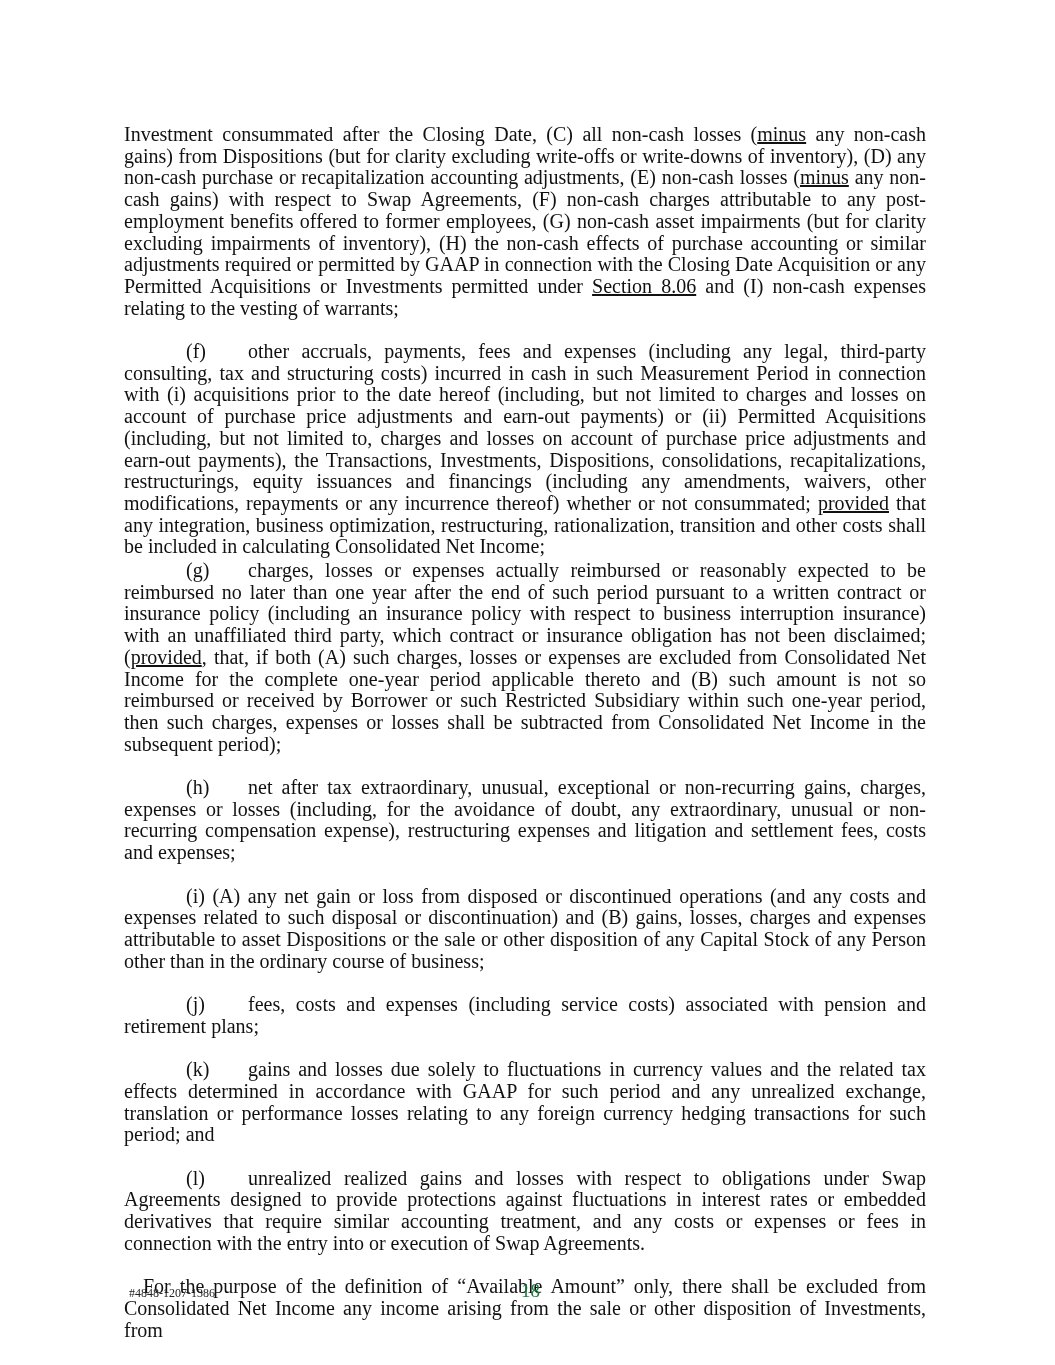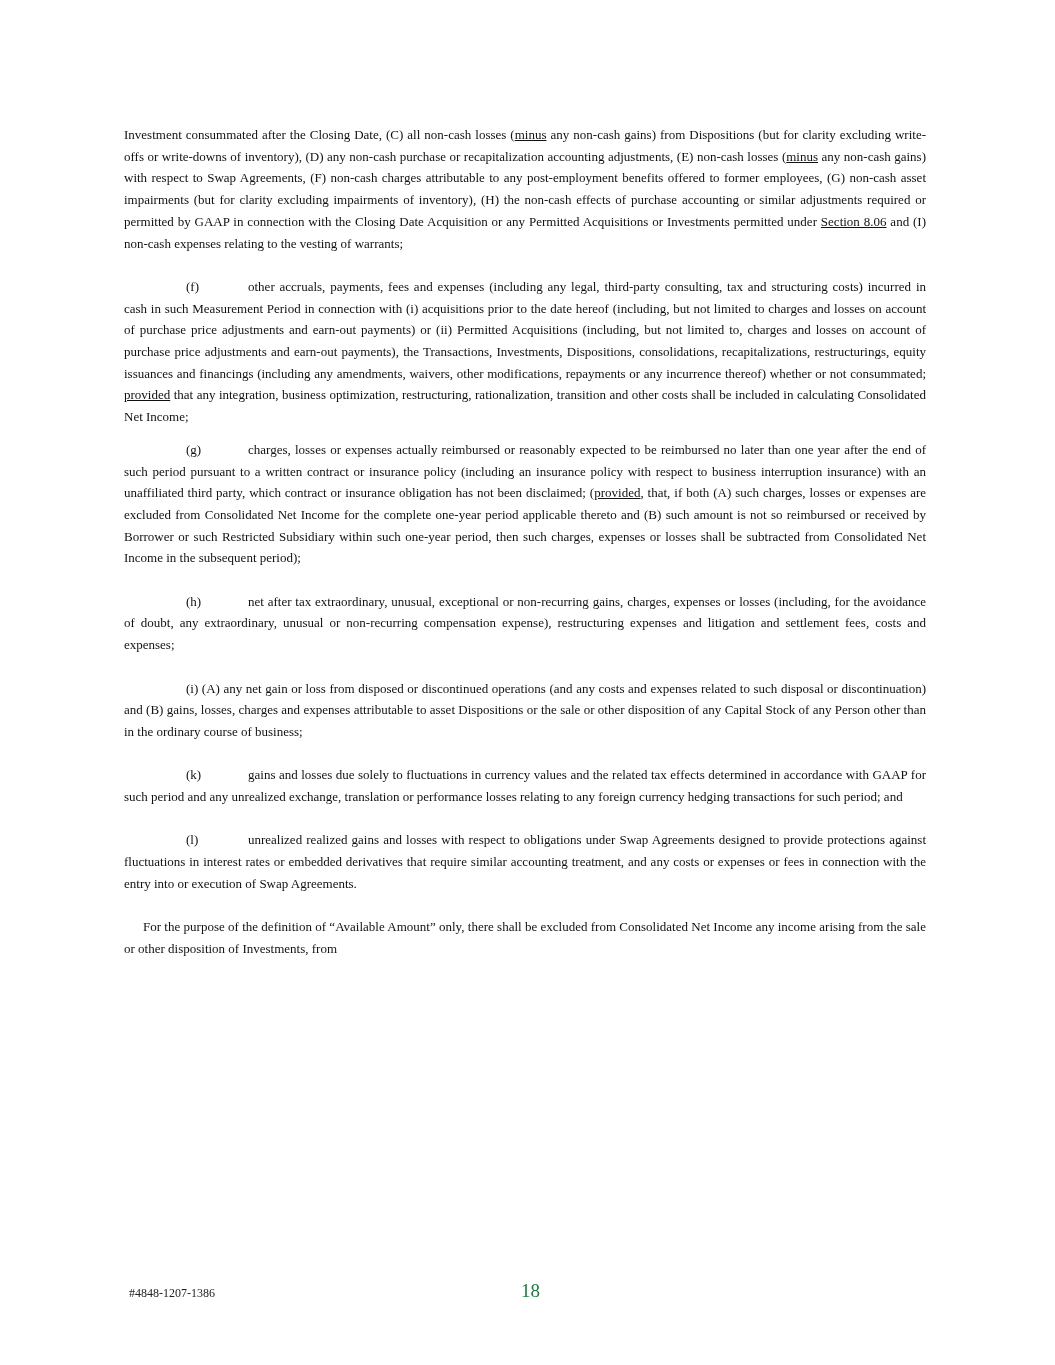--- a/index.html
+++ b/index.html
@@ -1,24 +1,24 @@
 <!DOCTYPE html>
 <html><head>
 <meta charset="utf-8">
 <style>
   html, body { margin: 0; padding: 0; background: #ffffff; }
   body { width: 1055px; height: 1365px; position: relative; overflow: hidden; }
   .page {
     position: absolute; left: 124px; top: 124px; width: 802px;
     font-family: "Liberation Serif", "DejaVu Serif", serif;
-    font-size: 13px; line-height: 21.7px; color: #111111;
+    font-size: 20px; line-height: 21.7px; color: #111111;
     text-align: justify;
   }
   .para { margin: 0 0 21.7px 0; }
-  .para.tight { margin-bottom: 11px; }
+  .para.tight { margin-bottom: 2px; }
   .indent { display: inline-block; width: 62px; }
   .label { display: inline-block; width: 62px; }
   .u { text-decoration: underline; }
   .lead { padding-left: 19px; }
   .footer-id {
     position: absolute; left: 129px; top: 1286px;
     font-family: "Liberation Serif", serif; font-size: 12px; color: #222;
   }
   .page-num {
     position: absolute; left: 521px; top: 1280px;
@@ -33,20 +33,21 @@
   <p class="para"><span>Investment consummated after the Closing Date, (C) all non-cash losses (</span><span class="u">minus</span><span> any non-cash gains) from Dispositions (but for clarity excluding write-offs or write-downs of inventory), (D) any non-cash purchase or recapitalization accounting adjustments, (E) non-cash losses (</span><span class="u">minus</span><span> any non-cash gains) with respect to Swap Agreements, (F) non-cash charges attributable to any post-employment benefits offered to former employees, (G) non-cash asset impairments (but for clarity excluding impairments of inventory), (H) the non-cash effects of purchase accounting or similar adjustments required or permitted by GAAP in connection with the Closing Date Acquisition or any Permitted Acquisitions or Investments permitted under </span><span class="u">Section 8.06</span><span> and (I) non-cash expenses relating to the vesting of warrants;</span></p>
 
   <p class="para tight"><span class="indent"></span><span class="label">(f)</span><span>other accruals, payments, fees and expenses (including any legal, third-party consulting, tax and structuring costs) incurred in cash in such Measurement Period in connection with (i) acquisitions prior to the date hereof (including, but not limited to charges and losses on account of purchase price adjustments and earn-out payments) or (ii) Permitted Acquisitions (including, but not limited to, charges and losses on account of purchase price adjustments and earn-out payments), the Transactions, Investments, Dispositions, consolidations, recapitalizations, restructurings, equity issuances and financings (including any amendments, waivers, other modifications, repayments or any incurrence thereof) whether or not consummated; </span><span class="u">provided</span><span> that any integration, business optimization, restructuring, rationalization, transition and other costs shall be included in calculating Consolidated Net Income;</span></p>
 
   <p class="para"><span class="indent"></span><span class="label">(g)</span><span>charges, losses or expenses actually reimbursed or reasonably expected to be reimbursed no later than one year after the end of such period pursuant to a written contract or insurance policy (including an insurance policy with respect to business interruption insurance) with an unaffiliated third party, which contract or insurance obligation has not been disclaimed; (</span><span class="u">provided</span><span>, that, if both (A) such charges, losses or expenses are excluded from Consolidated Net Income for the complete one-year period applicable thereto and (B) such amount is not so reimbursed or received by Borrower or such Restricted Subsidiary within such one-year period, then such charges, expenses or losses shall be subtracted from Consolidated Net Income in the subsequent period);</span></p>
 
   <p class="para"><span class="indent"></span><span class="label">(h)</span><span>net after tax extraordinary, unusual, exceptional or non-recurring gains, charges, expenses or losses (including, for the avoidance of doubt, any extraordinary, unusual or non-recurring compensation expense), restructuring expenses and litigation and settlement fees, costs and expenses;</span></p>
 
   <p class="para"><span class="indent"></span><span>(i) (A) any net gain or loss from disposed or discontinued operations (and any costs and expenses related to such disposal or discontinuation) and (B) gains, losses, charges and expenses attributable to asset Dispositions or the sale or other disposition of any Capital Stock of any Person other than in the ordinary course of business;</span></p>
 
+  <p class="para"><span class="indent"></span><span class="label">(j)</span><span>fees, costs and expenses (including service costs) associated with pension and retirement plans;</span></p>
 
   <p class="para"><span class="indent"></span><span class="label">(k)</span><span>gains and losses due solely to fluctuations in currency values and the related tax effects determined in accordance with GAAP for such period and any unrealized exchange, translation or performance losses relating to any foreign currency hedging transactions for such period; and</span></p>
 
   <p class="para"><span class="indent"></span><span class="label">(l)</span><span>unrealized realized gains and losses with respect to obligations under Swap Agreements designed to provide protections against fluctuations in interest rates or embedded derivatives that require similar accounting treatment, and any costs or expenses or fees in connection with the entry into or execution of Swap Agreements.</span></p>
 
   <p class="para"><span class="lead"></span><span>For the purpose of the definition of “Available Amount” only, there shall be excluded from Consolidated Net Income any income arising from the sale or other disposition of Investments, from</span></p>
 
 </div>
 
 <div class="footer-id">#4848-1207-1386</div>

